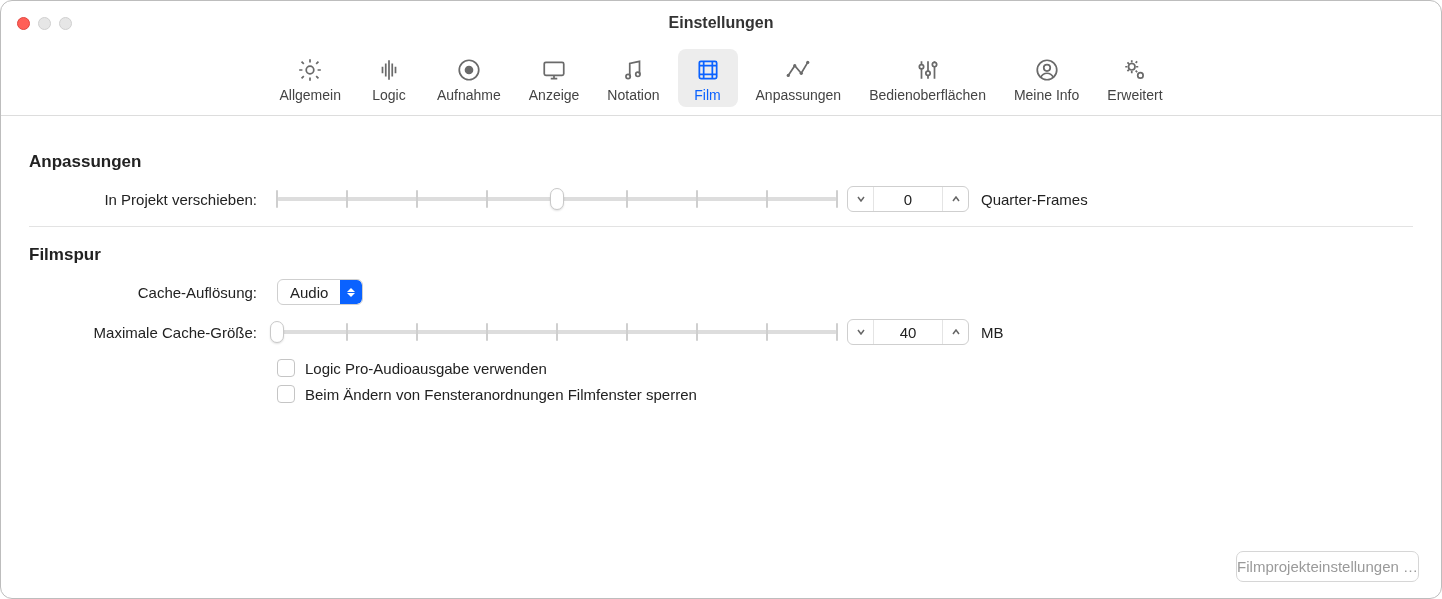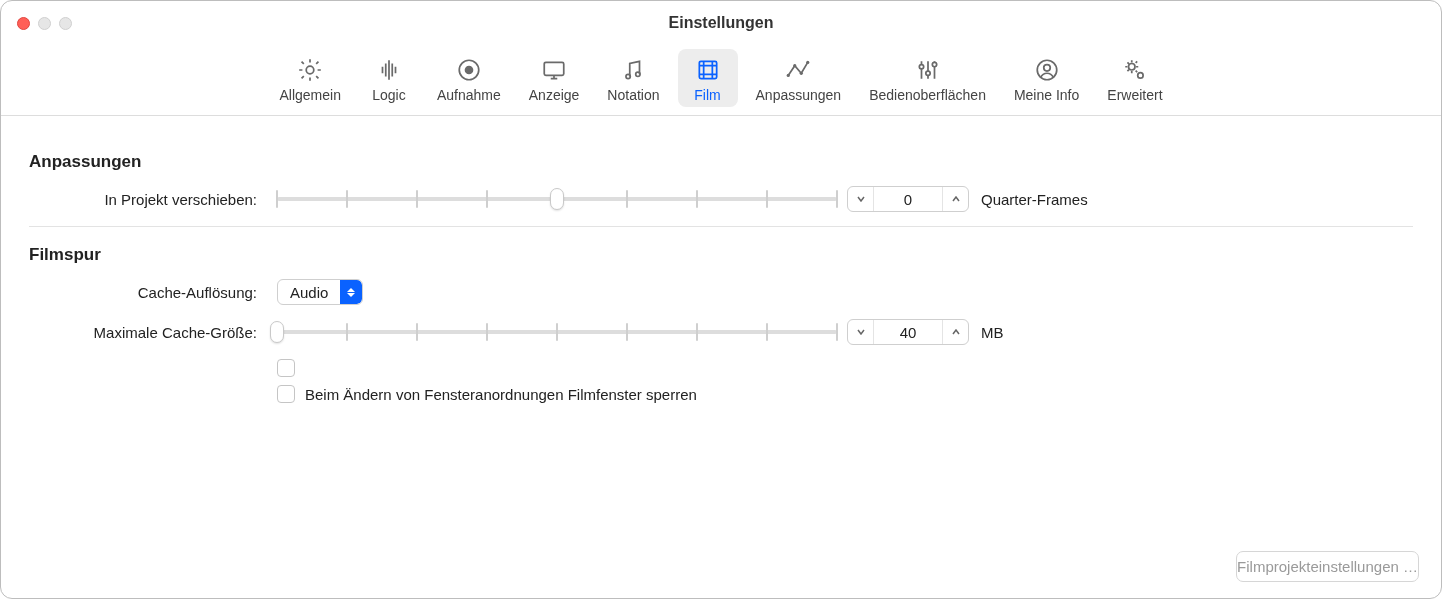--- a/index.html
+++ b/index.html
@@ -276,20 +276,21 @@
           <svg viewBox="0 0 10 10" width="10" height="10">
               <path d="M2 7l3-4 3 4" stroke="#666" stroke-width="1.5" fill="none"></path>
             </svg>
         </div>
       </div>
       <div class="unit">MB</div>
     </div>
 
     <div class="checkbox-row">
       <div class="cb"></div>
+      <div class="cb-label">Logic Pro-Audioausgabe verwenden</div>
     </div>
 
     <div class="checkbox-row">
       <div class="cb"></div>
       <div class="cb-label">Beim Ändern von Fensteranordnungen Filmfenster sperren</div>
     </div>
 
     <div class="footer">
       <button class="footer-btn">Filmprojekteinstellungen …</button>
     </div>

